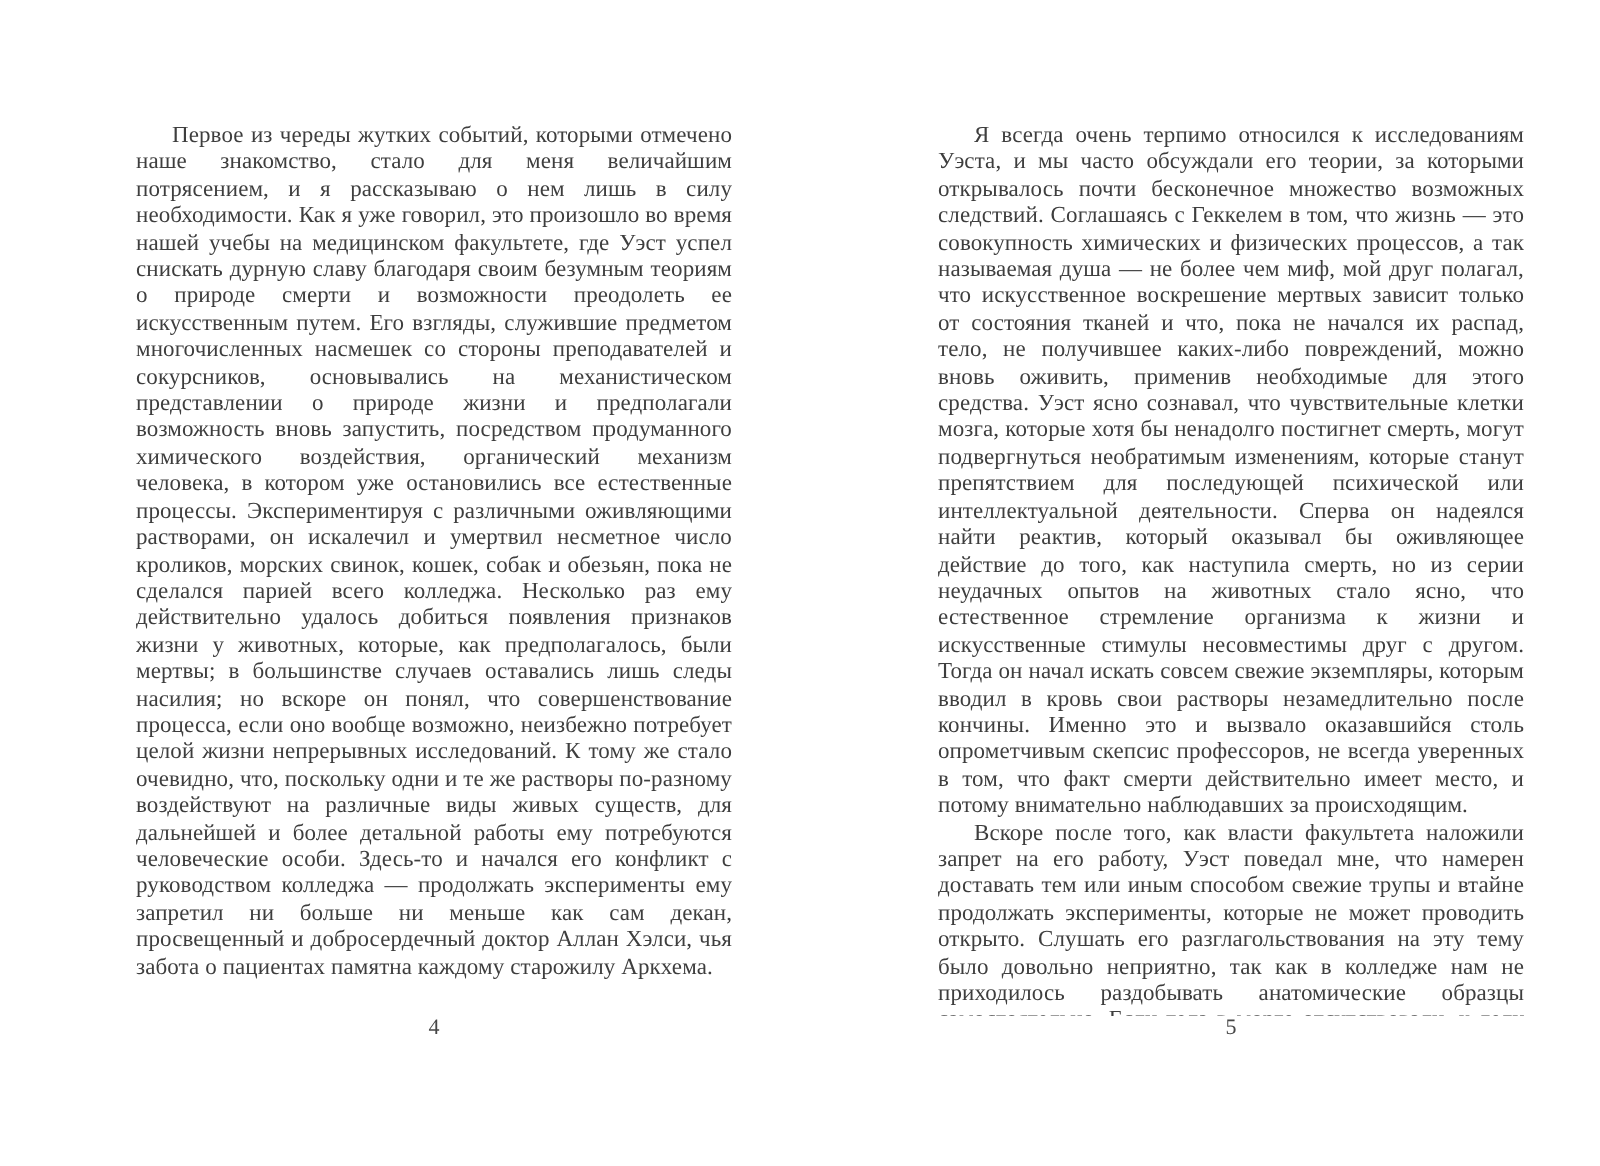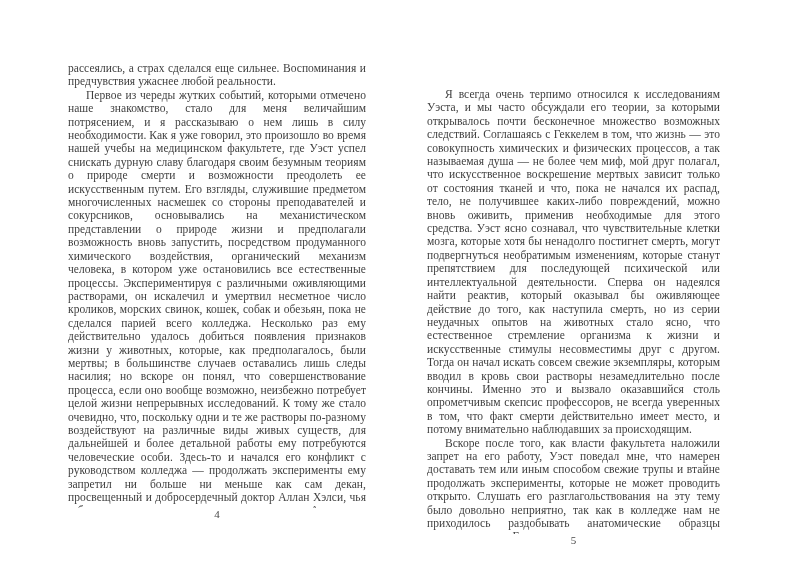--- a/index.html
+++ b/index.html
@@ -15,21 +15,21 @@
     position: relative;
     width: 800px;
     height: 583px;
     background: #ffffff;
   }
   .page {
     position: absolute;
     top: 62px;
   }
   .page-left  { left: 68px;  width: 298px; }
-  .page-right { left: 427px; width: 293px; margin-top: 26px; }
+  .page-right { left: 469px; width: 293px; }
   .page-text {
     font-size: 11.5px;
     line-height: 13.4px;
     text-align: justify;
     color: #3e3e3e;
     letter-spacing: 0.05px;
     height: 446px;
     overflow: hidden;
     hyphens: auto;
     -webkit-hyphens: auto;
@@ -46,21 +46,20 @@
     color: #474747;
   }
 </style>
 </head>
 <body>
 
 <div class="spread">
 
   <section class="page page-left">
     <div class="page-text">
-        <p class="para">рассеялись, а страх сделался еще сильнее. Воспоминания и предчувствия ужаснее любой реальности.</p>
         <p class="para indent">Первое из череды жутких событий, которыми отмечено наше знакомство, стало для меня величайшим потрясением, и я рассказываю о нем лишь в силу необходимости. Как я уже говорил, это произошло во время нашей учебы на медицинском факультете, где Уэст успел снискать дурную славу благодаря своим безумным теориям о природе смерти и возможности преодолеть ее искусственным путем. Его взгляды, служившие предметом многочисленных насмешек со стороны преподавателей и сокурсников, основывались на механистическом представлении о природе жизни и предполагали возможность вновь запустить, посредством продуманного химического воздействия, органический механизм человека, в котором уже остановились все естественные процессы. Экспериментируя с различными оживляющими растворами, он искалечил и умертвил несметное число кроликов, морских свинок, кошек, собак и обезьян, пока не сделался парией всего колледжа. Несколько раз ему действительно удалось добиться появления признаков жизни у животных, которые, как предполагалось, были мертвы; в большинстве случаев оставались лишь следы насилия; но вскоре он понял, что совершенствование процесса, если оно вообще возможно, неизбежно потребует целой жизни непрерывных исследований. К тому же стало очевидно, что, поскольку одни и те же растворы по-разному воздействуют на различные виды живых существ, для дальнейшей и более детальной работы ему потребуются человеческие особи. Здесь-то и начался его конфликт с руководством колледжа — продолжать эксперименты ему запретил ни больше ни меньше как сам декан, просвещенный и добросердечный доктор Аллан Хэлси, чья забота о пациентах памятна каждому старожилу Аркхема.</p>
       </div>
     <div class="folio">4</div>
   </section>
 
   <section class="page page-right">
     <div class="page-text">
         <p class="para indent">Я всегда очень терпимо относился к исследованиям Уэста, и мы часто обсуждали его теории, за которыми открывалось почти бесконечное множество возможных следствий. Соглашаясь с Геккелем в том, что жизнь — это совокупность химических и физических процессов, а так называемая душа — не более чем миф, мой друг полагал, что искусственное воскрешение мертвых зависит только от состояния тканей и что, пока не начался их распад, тело, не получившее каких-либо повреждений, можно вновь оживить, применив необходимые для этого средства. Уэст ясно сознавал, что чувствительные клетки мозга, которые хотя бы ненадолго постигнет смерть, могут подвергнуться необратимым изменениям, которые станут препятствием для последующей психической или интеллектуальной деятельности. Сперва он надеялся найти реактив, который оказывал бы оживляющее действие до того, как наступила смерть, но из серии неудачных опытов на животных стало ясно, что естественное стремление организма к жизни и искусственные стимулы несовместимы друг с другом. Тогда он начал искать совсем свежие экземпляры, которым вводил в кровь свои растворы незамедлительно после кончины. Именно это и вызвало оказавшийся столь опрометчивым скепсис профессоров, не всегда уверенных в том, что факт смерти действительно имеет место, и потому внимательно наблюдавших за происходящим.</p>
         <p class="para indent">Вскоре после того, как власти факультета наложили запрет на его работу, Уэст поведал мне, что намерен доставать тем или иным способом свежие трупы и втайне продолжать эксперименты, которые не может проводить открыто. Слушать его разглагольствования на эту тему было довольно неприятно, так как в колледже нам не приходилось раздобывать анатомические образцы самостоятельно. Если тела в морге отсутствовали, к делу привлекались двое местных негров, которым не задавали ненужных вопросов. Уэст был</p>
       </div>

